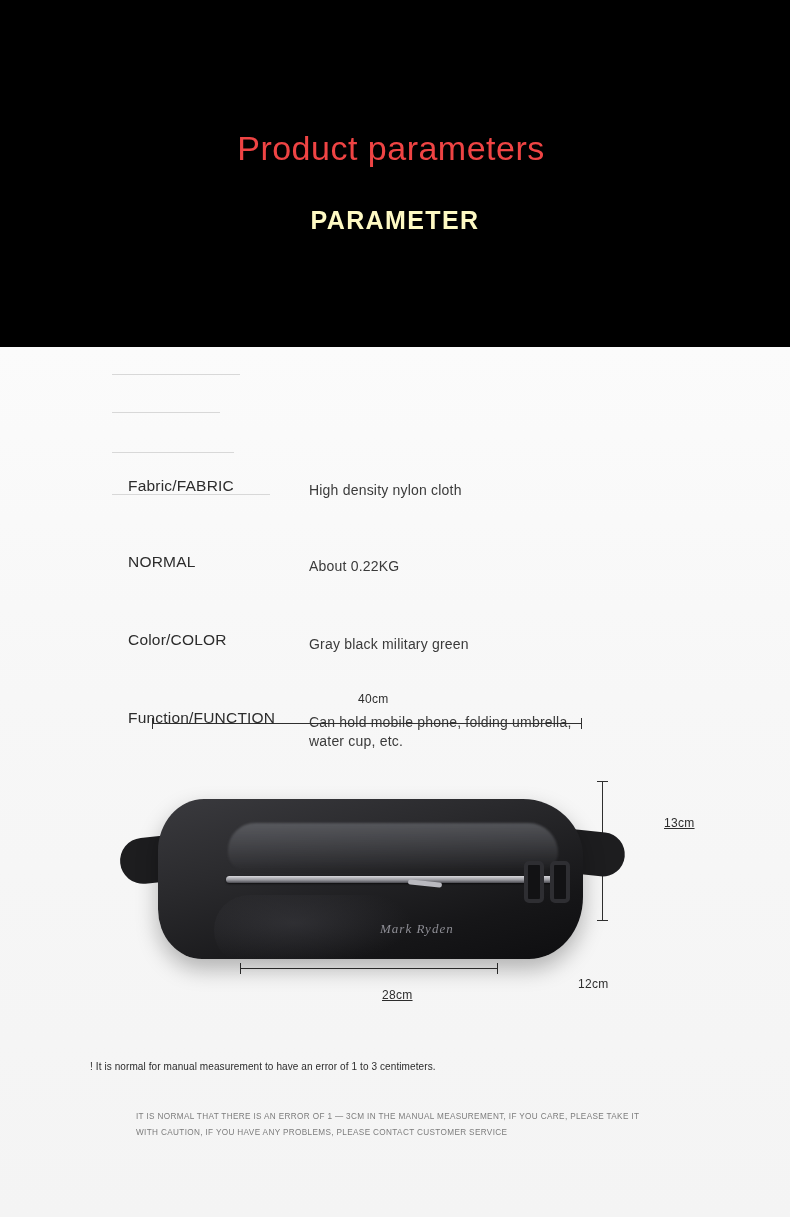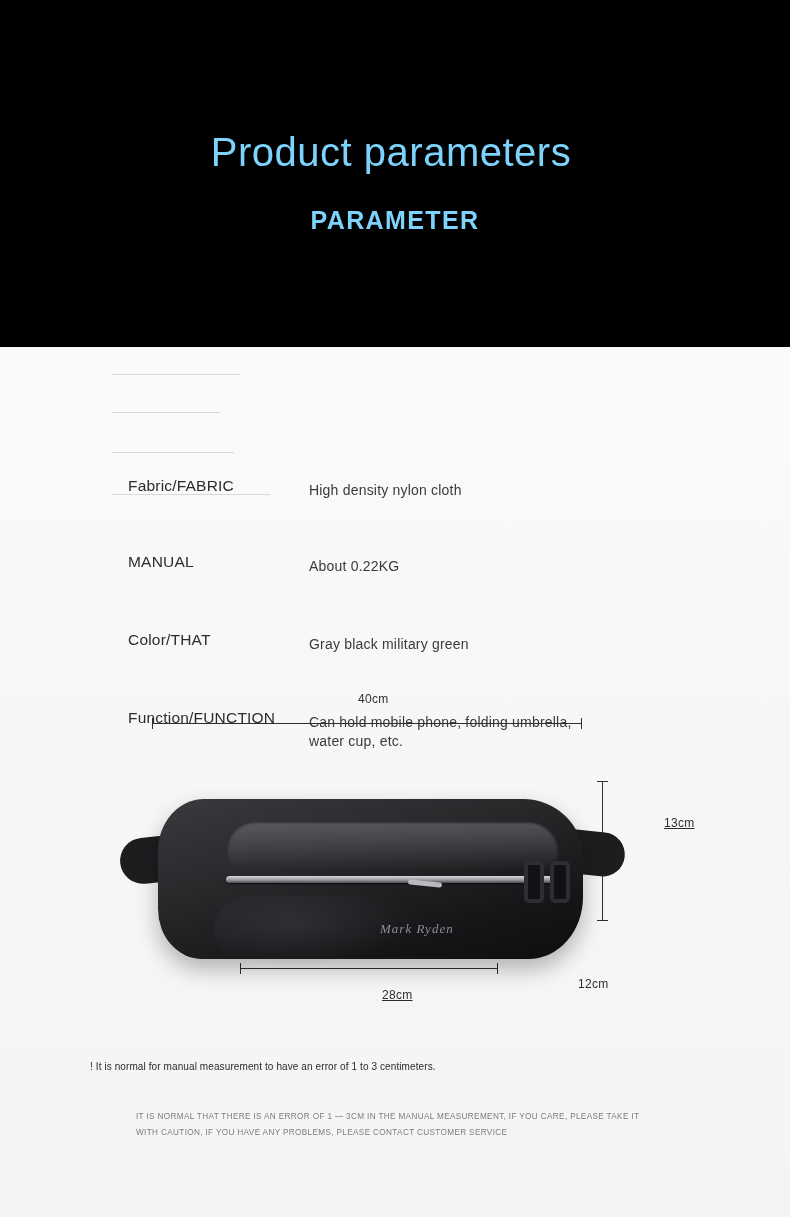--- a/index.html
+++ b/index.html
@@ -22,33 +22,33 @@
     height: 347px;
     background: #000000;
     overflow: hidden;
   }
   .hero-title {
     position: absolute;
     top: 130px;
     left: 0;
     width: 782px;
     text-align: center;
-    color: #7dd3fc;
-    font-size: 40px;
+    color: #ef4444;
+    font-size: 34px;
     font-weight: 400;
     letter-spacing: 0.5px;
     line-height: 1.1;
   }
   .hero-sub {
     position: absolute;
     top: 206px;
     left: 0;
     width: 790px;
     text-align: center;
-    color: #7dd3fc;
+    color: #fef9c3;
     font-size: 25px;
     font-weight: bold;
     letter-spacing: 1.4px;
   }
 
   
   .panel {
     position: relative;
     width: 790px;
     height: 870px;
@@ -290,25 +290,25 @@
   <div class="divider d1"></div>
   <div class="divider d2"></div>
   <div class="divider d3"></div>
 
   <div class="specs">
     <div class="spec-row row0">
       <div class="spec-label">Fabric/FABRIC</div>
       <div class="spec-value">High density nylon cloth</div>
     </div>
     <div class="spec-row row1">
-      <div class="spec-label">MANUAL</div>
+      <div class="spec-label">NORMAL</div>
       <div class="spec-value">About 0.22KG</div>
     </div>
     <div class="spec-row row2">
-      <div class="spec-label">Color/THAT</div>
+      <div class="spec-label">Color/COLOR</div>
       <div class="spec-value">Gray black military green</div>
     </div>
     <div class="spec-row row3">
       <div class="spec-label">Function/FUNCTION</div>
       <div class="spec-value">Can hold mobile phone, folding umbrella, water cup, etc.</div>
     </div>
   </div>
 
   <div>
 

